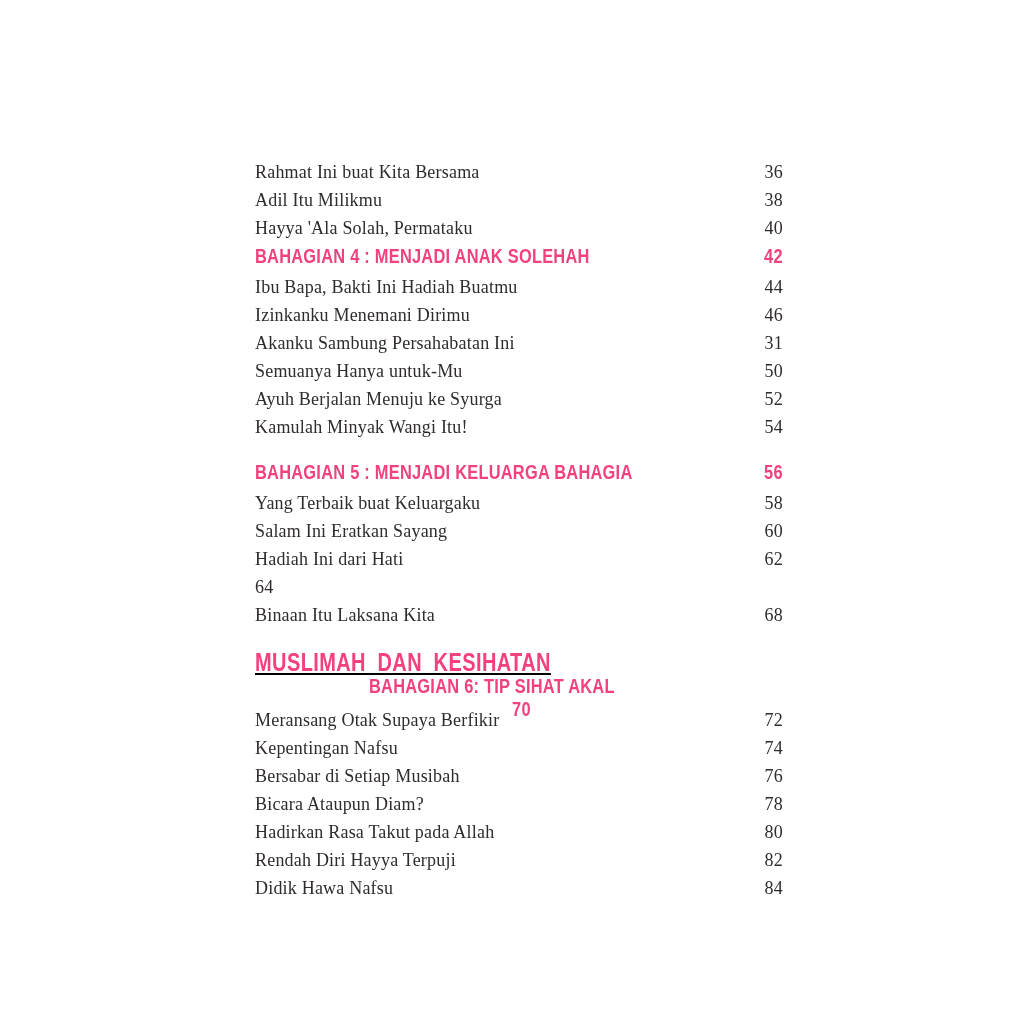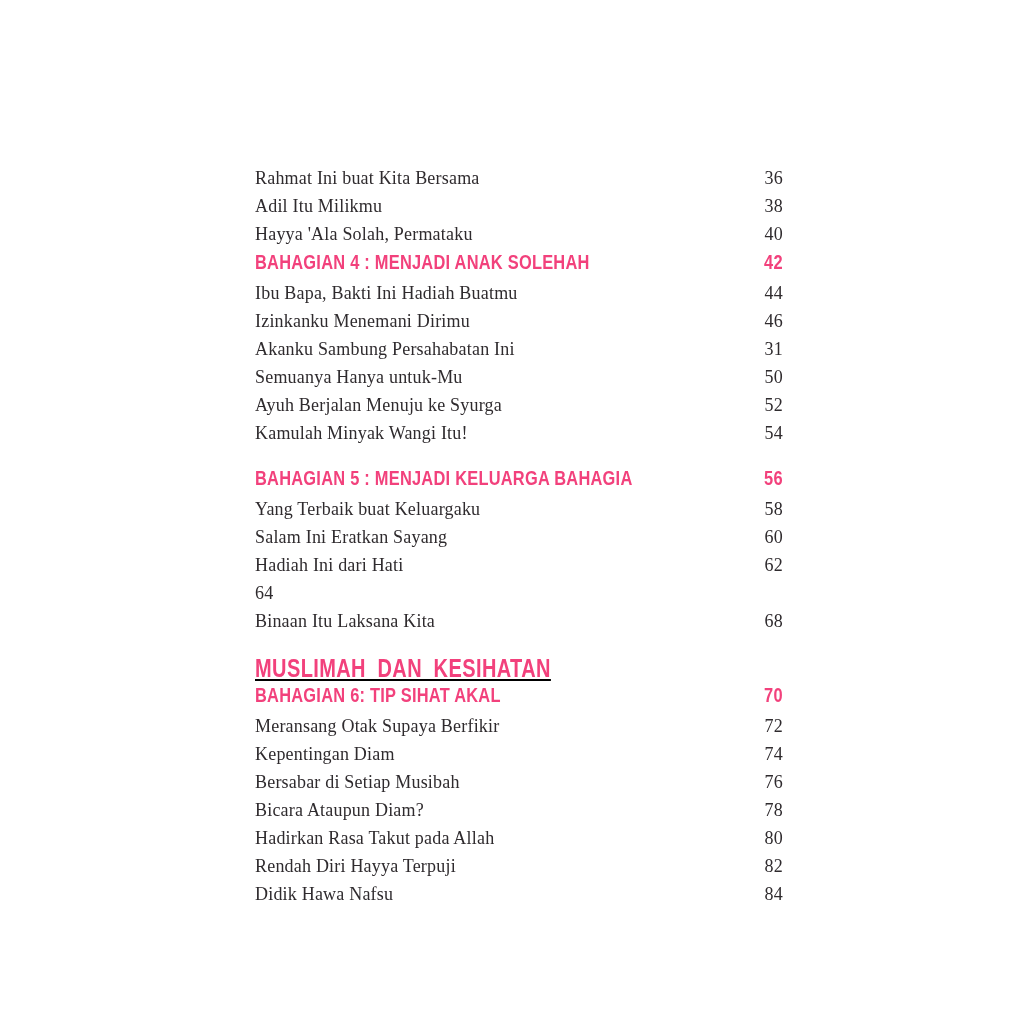--- a/index.html
+++ b/index.html
@@ -10,41 +10,41 @@
   body {
     width: 1024px;
     height: 1024px;
     position: relative;
     font-family: "Liberation Serif", serif;
     overflow: hidden;
   }
   .toc {
     position: absolute;
     left: 255px;
-    top: 164px;
+    top: 158px;
     width: 528px;
   }
   .row {
     display: flex;
     justify-content: space-between;
     align-items: center;
     height: 28px;
   }
   .entry .title,
   .entry .pagenum {
     font-family: "Liberation Serif", serif;
     font-size: 18px;
     color: #2f2b2e;
     letter-spacing: 0.2px;
     white-space: nowrap;
   }
   .pagenum { text-align: right; }
   .section { margin-bottom: 3px; }
   .section.gap-b { margin-top: 17px; }
-  .section.no-gap { margin-top: 0; }
+  .section.no-gap { margin-top: 0; flex-direction: column; }
   .section .title,
   .section .pagenum {
     font-family: "Liberation Sans", sans-serif;
     font-weight: 700;
     font-size: 20px;
     color: #f2417c;
     letter-spacing: 0.3px;
     white-space: nowrap;
   }
   .section .title  { transform: scaleX(0.82); transform-origin: left center; }
@@ -138,21 +138,21 @@
   </div>
   <div class="row section no-gap">
     <span class="title">BAHAGIAN 6: TIP SIHAT AKAL</span>
     <span class="pagenum">70</span>
   </div>
   <div class="row entry">
     <span class="title">Meransang Otak Supaya Berfikir</span>
     <span class="pagenum">72</span>
   </div>
   <div class="row entry">
-    <span class="title">Kepentingan Diam</span>
+    <span class="title">Kepentingan Nafsu</span>
     <span class="pagenum">74</span>
   </div>
   <div class="row entry">
     <span class="title">Bersabar di Setiap Musibah</span>
     <span class="pagenum">76</span>
   </div>
   <div class="row entry">
     <span class="title">Bicara Ataupun Diam?</span>
     <span class="pagenum">78</span>
   </div>

